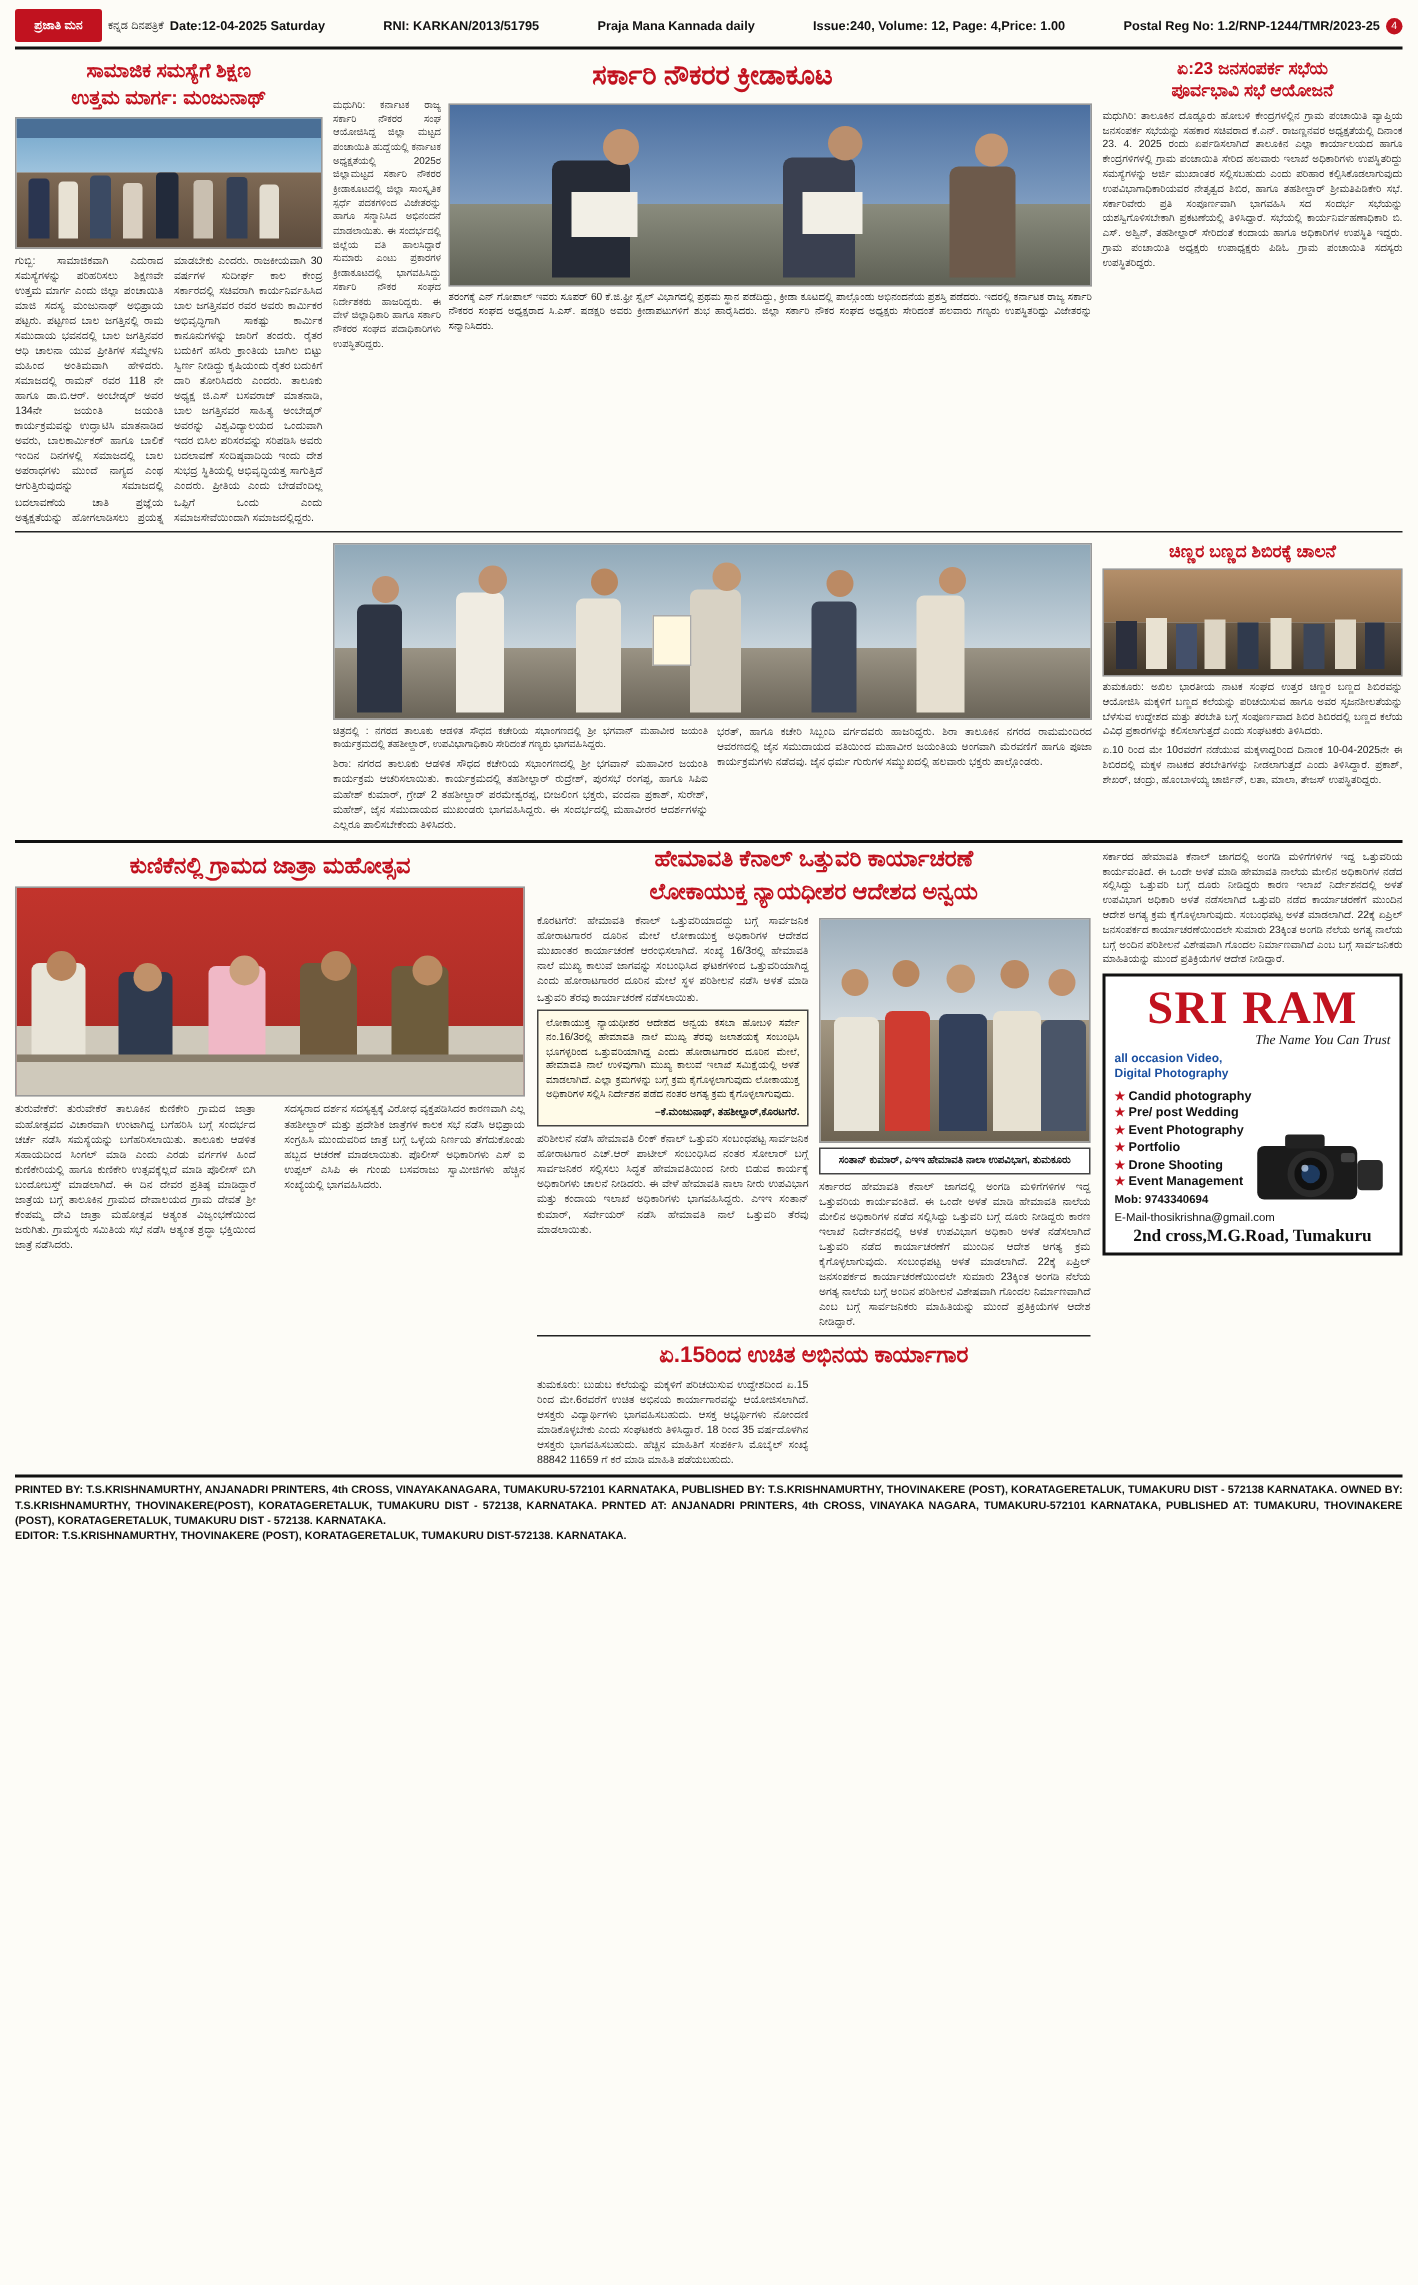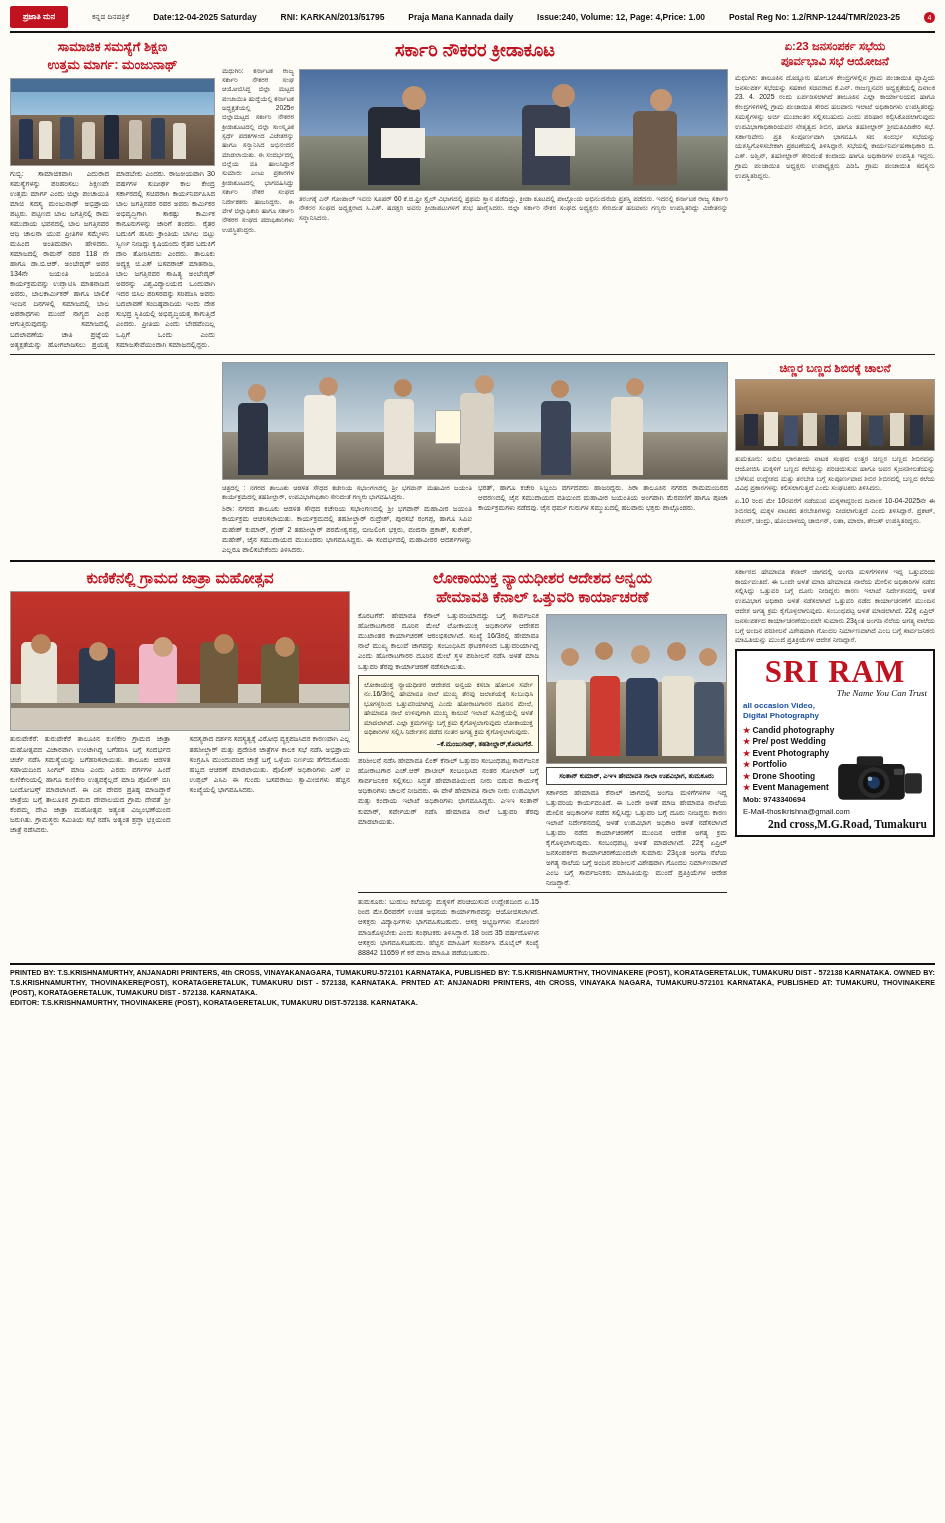--- a/index.html
+++ b/index.html
@@ -8,21 +8,21 @@
     width: 945px; height: 1523px;
     background: #fdfcf7;
     font-family: "Liberation Sans", sans-serif;
     color:#111;
     overflow:hidden;
   }
   .page { width:945px; height:1523px; padding:6px 10px 4px 10px; position:relative; }
 
   
   .masthead {
-    display:flex; align-items:center; gap:24px;
+    display:flex; align-items:center; gap:4px;
     border-bottom:2px solid #111; padding-bottom:3px; margin-bottom:4px;
   }
   .logo-box { width:58px; height:22px; background:#c1121f; color:#fff; font-size:8px; font-weight:bold;
     display:flex; align-items:center; justify-content:center; letter-spacing:0; border-radius:2px; }
   .logo-sub { font-size:7.5px; color:#222; }
   .mast-line { flex:1; display:flex; justify-content:space-between; font-size:8.5px; font-weight:bold; gap:8px; }
   .mast-line span { white-space:nowrap; }
   .mast-dot { width:11px;height:11px;border-radius:50%;background:#c1121f;color:#fff;font-size:7px;
     display:flex;align-items:center;justify-content:center;}
 
@@ -75,21 +75,21 @@
     border:2px solid #111; background:#fff; padding:5px 6px; margin-top:4px; position:relative; overflow:hidden;
   }
   .ad-title { font-size:31px; font-weight:bold; color:#c1121f; text-align:center; letter-spacing:1px;
     font-family:"Liberation Serif", serif; line-height:1; }
   .ad-tag { font-size:9px; font-style:italic; text-align:right; color:#111; margin-top:1px; font-family:"Liberation Serif", serif;}
   .ad-sub { font-size:8px; font-weight:bold; color:#1a4fa0; margin-top:3px; line-height:1.3; }
   .ad-list { list-style:none; margin:3px 0 0 0; padding:0; font-size:8.4px; font-weight:bold; color:#111; }
   .ad-list li { margin:1.5px 0; }
   .ad-list li:before { content:"★ "; color:#c1121f; font-size:8px; }
   .ad-contact { font-size:7.6px; font-weight:bold; margin-top:3px; }
-  .ad-addr { font-size:11.5px; font-weight:bold; text-align:right; margin-top:2px; font-family:"Liberation Serif", serif;}
+  .ad-addr { font-size:11.5px; font-weight:bold; text-align:center; margin-top:2px; font-family:"Liberation Serif", serif;}
   .ad-cam { position:absolute; right:5px; bottom:26px; width:96px; height:62px; }
 
   
   .footer {
     border-top:2px solid #111; margin-top:5px; padding-top:3px;
     font-size:7.2px; line-height:1.4; text-align:justify; font-weight:bold;
   }
 </style>
 </head>
 <body>
@@ -238,22 +238,22 @@
         <div style="position:absolute;left:78%;top:32%;width:20px;height:20px;background:#bb8b62;border-radius:50%"></div>
         <div style="position:absolute;left:0;bottom:16%;width:100%;height:5px;background:#8a7f6d"></div>
       </div>
       <div style="display:grid;grid-template-columns:1fr 1fr;gap:19px">
         <div class="body-text">ತುರುವೇಕೆರೆ: ತುರುವೇಕೆರೆ ತಾಲೂಕಿನ ಕುಣಿಕೇರಿ ಗ್ರಾಮದ ಜಾತ್ರಾ ಮಹೋತ್ಸವದ ವಿಚಾರವಾಗಿ ಉಂಟಾಗಿದ್ದ ಬಗೆಹರಿಸಿ ಬಗ್ಗೆ ಸಂದರ್ಭದ ಚರ್ಚೆ ನಡೆಸಿ ಸಮಸ್ಯೆಯನ್ನು ಬಗೆಹರಿಸಲಾಯಿತು. ತಾಲೂಕು ಆಡಳಿತ ಸಹಾಯದಿಂದ ಸಿಂಗಲ್ ಮಾಡಿ ಎಂದು ಎರಡು ವರ್ಗಗಳ ಹಿಂದೆ ಕುಣಿಕೇರಿಯಲ್ಲಿ ಹಾಗೂ ಕುಣಿಕೇರಿ ಉತ್ಸವಕ್ಕೆಲ್ಲದೆ ಮಾಡಿ ಪೊಲೀಸ್ ಬಿಗಿ ಬಂದೋಬಸ್ತ್ ಮಾಡಲಾಗಿದೆ. ಈ ದಿನ ದೇವರ ಪ್ರತಿಷ್ಠ ಮಾಡಿದ್ದಾರೆ ಜಾತ್ರೆಯ ಬಗ್ಗೆ ತಾಲೂಕಿನ ಗ್ರಾಮದ ದೇವಾಲಯದ ಗ್ರಾಮ ದೇವತೆ ಶ್ರೀ ಕೆಂಪಮ್ಮ ದೇವಿ ಜಾತ್ರಾ ಮಹೋತ್ಸವ ಅತ್ಯಂತ ವಿಜೃಂಭಣೆಯಿಂದ ಜರುಗಿತು. ಗ್ರಾಮಸ್ಥರು ಸಮಿತಿಯ ಸಭೆ ನಡೆಸಿ ಅತ್ಯಂತ ಶ್ರದ್ಧಾ ಭಕ್ತಿಯಿಂದ ಜಾತ್ರೆ ನಡೆಸಿದರು.</div>
         <div class="body-text">ಸದಸ್ಯರಾದ ದರ್ಶನ ಸದಸ್ಯತ್ವಕ್ಕೆ ವಿರೋಧ ವ್ಯಕ್ತಪಡಿಸಿದರ ಕಾರಣವಾಗಿ ಎಲ್ಲ ತಹಶೀಲ್ದಾರ್ ಮತ್ತು ಪ್ರದೇಶಿಕ ಜಾತ್ರೆಗಳ ಕಾಲಕ ಸಭೆ ನಡೆಸಿ ಅಭಿಪ್ರಾಯ ಸಂಗ್ರಹಿಸಿ ಮುಂದುವರಿದ ಜಾತ್ರೆ ಬಗ್ಗೆ ಒಳ್ಳೆಯ ನಿರ್ಣಯ ತೆಗೆದುಕೊಂಡು ಹಬ್ಬದ ಆಚರಣೆ ಮಾಡಲಾಯಿತು. ಪೊಲೀಸ್ ಅಧಿಕಾರಿಗಳು ಎಸ್ ಐ ಉಪ್ಪಲ್ ಎಸಿಪಿ ಈ ಗುಂಡು ಬಸವರಾಜು ಸ್ವಾಮೀಜಿಗಳು ಹೆಚ್ಚಿನ ಸಂಖ್ಯೆಯಲ್ಲಿ ಭಾಗವಹಿಸಿದರು.</div>
       </div>
     </div>
 
     <div>
+      <h2 class="headline h-md" style="margin-top:-3px">ಹೇಮಾವತಿ ಕೆನಾಲ್ ಒತ್ತುವರಿ ಕಾರ್ಯಾಚರಣೆ</h2>
       <h2 class="headline h-md">ಲೋಕಾಯುಕ್ತ ನ್ಯಾಯಧೀಶರ ಆದೇಶದ ಅನ್ವಯ</h2>
-      <h2 class="headline h-md" style="margin-top:-3px">ಹೇಮಾವತಿ ಕೆನಾಲ್ ಒತ್ತುವರಿ ಕಾರ್ಯಾಚರಣೆ</h2>
 
       <div style="display:grid;grid-template-columns:1fr 1fr;gap:7px">
         <div>
           <div class="body-text">ಕೊರಟಗೆರೆ: ಹೇಮಾವತಿ ಕೆನಾಲ್ ಒತ್ತುವರಿಯಾದದ್ದು ಬಗ್ಗೆ ಸಾರ್ವಜನಿಕ ಹೋರಾಟಗಾರರ ದೂರಿನ ಮೇಲೆ ಲೋಕಾಯುಕ್ತ ಅಧಿಕಾರಿಗಳ ಆದೇಶದ ಮುಖಾಂತರ ಕಾರ್ಯಾಚರಣೆ ಆರಂಭಿಸಲಾಗಿದೆ. ಸಂಖ್ಯೆ 16/3ರಲ್ಲಿ ಹೇಮಾವತಿ ನಾಲೆ ಮುಖ್ಯ ಕಾಲುವೆ ಜಾಗವನ್ನು ಸಂಬಂಧಿಸಿದ ಘಟಕಗಳಿಂದ ಒತ್ತುವರಿಯಾಗಿದ್ದ ಎಂದು ಹೋರಾಟಗಾರರ ದೂರಿನ ಮೇಲೆ ಸ್ಥಳ ಪರಿಶೀಲನೆ ನಡೆಸಿ ಅಳತೆ ಮಾಡಿ ಒತ್ತುವರಿ ತೆರವು ಕಾರ್ಯಾಚರಣೆ ನಡೆಸಲಾಯಿತು.</div>
           <div class="quote-box">
             <span>ಲೋಕಾಯುಕ್ತ ನ್ಯಾಯಧೀಶರ ಆದೇಶದ ಅನ್ವಯ ಕಸಬಾ ಹೋಬಳಿ ಸರ್ವೇ ನಂ.16/3ರಲ್ಲಿ ಹೇಮಾವತಿ ನಾಲೆ ಮುಖ್ಯ ತೆರವು ಜಲಾಶಯಕ್ಕೆ ಸಂಬಂಧಿಸಿ ಭೂಗಳ್ಳರಿಂದ ಒತ್ತುವರಿಯಾಗಿದ್ದ ಎಂದು ಹೋರಾಟಗಾರರ ದೂರಿನ ಮೇಲೆ, ಹೇಮಾವತಿ ನಾಲೆ ಉಳಿವುಗಾಗಿ ಮುಖ್ಯ ಕಾಲುವೆ ಇಲಾಖೆ ಸಮಿಕ್ಷೆಯಲ್ಲಿ ಅಳತೆ ಮಾಡಲಾಗಿದೆ. ಎಲ್ಲಾ ಕ್ರಮಗಳನ್ನು ಬಗ್ಗೆ ಕ್ರಮ ಕೈಗೊಳ್ಳಲಾಗುವುದು ಲೋಕಾಯುಕ್ತ ಅಧಿಕಾರಿಗಳ ಸಲ್ಲಿಸಿ ನಿರ್ದೇಶನ ಪಡೆದ ನಂತರ ಅಗತ್ಯ ಕ್ರಮ ಕೈಗೊಳ್ಳಲಾಗುವುದು.</span>
             <div class="quote-sign">–ಕೆ.ಮಂಜುನಾಥ್, ತಹಶೀಲ್ದಾರ್,ಕೊರಟಗೆರೆ.</div>
           </div>
           <div class="body-text">ಪರಿಶೀಲನೆ ನಡೆಸಿ ಹೇಮಾವತಿ ಲಿಂಕ್ ಕೆನಾಲ್ ಒತ್ತುವರಿ ಸಂಬಂಧಪಟ್ಟ ಸಾರ್ವಜನಿಕ ಹೋರಾಟಗಾರ ಎಚ್.ಆರ್ ಪಾಟೀಲ್ ಸಂಬಂಧಿಸಿದ ನಂತರ ಸೋಲಾರ್ ಬಗ್ಗೆ ಸಾರ್ವಜನಿಕರ ಸಲ್ಲಿಸಲು ಸಿದ್ಧತೆ ಹೇಮಾವತಿಯಿಂದ ನೀರು ಬಿಡುವ ಕಾರ್ಯಕ್ಕೆ ಅಧಿಕಾರಿಗಳು ಚಾಲನೆ ನೀಡಿದರು. ಈ ವೇಳೆ ಹೇಮಾವತಿ ನಾಲಾ ನೀರು ಉಪವಿಭಾಗ ಮತ್ತು ಕಂದಾಯ ಇಲಾಖೆ ಅಧಿಕಾರಿಗಳು ಭಾಗವಹಿಸಿದ್ದರು. ಎಇಇ ಸಂತಾನ್ ಕುಮಾರ್, ಸರ್ವೇಯರ್ ನಡೆಸಿ ಹೇಮಾವತಿ ನಾಲೆ ಒತ್ತುವರಿ ತೆರವು ಮಾಡಲಾಯಿತು.</div>
         </div>
@@ -272,20 +272,21 @@
             <div style="position:absolute;left:82%;bottom:5%;width:30px;height:74px;background:#4a5568;border-radius:5px 5px 0 0"></div>
             <div style="position:absolute;left:85%;top:22%;width:18px;height:18px;background:#c1916c;border-radius:50%"></div>
           </div>
           <div class="credit-box">ಸಂತಾನ್ ಕುಮಾರ್, ಎಇಇ ಹೇಮಾವತಿ ನಾಲಾ ಉಪವಿಭಾಗ, ತುಮಕೂರು</div>
           <div class="body-text">ಸರ್ಕಾರದ ಹೇಮಾವತಿ ಕೆನಾಲ್ ಜಾಗದಲ್ಲಿ ಅಂಗಡಿ ಮಳಿಗೆಗಳಿಗಳ ಇದ್ದ ಒತ್ತುವರಿಯ ಕಾರ್ಯವಂತಿದೆ. ಈ ಒಂದೇ ಅಳತೆ ಮಾಡಿ ಹೇಮಾವತಿ ನಾಲೆಯ ಮೇಲಿನ ಅಧಿಕಾರಿಗಳ ನಡೆದ ಸಲ್ಲಿಸಿದ್ದು ಒತ್ತುವರಿ ಬಗ್ಗೆ ದೂರು ನೀಡಿದ್ದರು ಕಾರಣ ಇಲಾಖೆ ನಿರ್ದೇಶನದಲ್ಲಿ ಅಳತೆ ಉಪವಿಭಾಗ ಅಧಿಕಾರಿ ಅಳತೆ ನಡೆಸಲಾಗಿದೆ ಒತ್ತುವರಿ ನಡೆದ ಕಾರ್ಯಾಚರಣೆಗೆ ಮುಂದಿನ ಆದೇಶ ಅಗತ್ಯ ಕ್ರಮ ಕೈಗೊಳ್ಳಲಾಗುವುದು. ಸಂಬಂಧಪಟ್ಟ ಅಳತೆ ಮಾಡಲಾಗಿದೆ. 22ಕ್ಕೆ ಏಪ್ರಿಲ್ ಜನಸಂಪರ್ಕದ ಕಾರ್ಯಾಚರಣೆಯಿಂದಲೇ ಸುಮಾರು 23ಕ್ಕಿಂತ ಅಂಗಡಿ ನೆಲೆಯ ಅಗತ್ಯ ನಾಲೆಯ ಬಗ್ಗೆ ಅಂದಿನ ಪರಿಶೀಲನೆ ವಿಶೇಷವಾಗಿ ಗೊಂದಲ ನಿರ್ಮಾಣವಾಗಿದೆ ಎಂಬ ಬಗ್ಗೆ ಸಾರ್ವಜನಿಕರು ಮಾಹಿತಿಯನ್ನು ಮುಂದೆ ಪ್ರತಿಕ್ರಿಯೆಗಳ ಆದೇಶ ನೀಡಿದ್ದಾರೆ.</div>
         </div>
       </div>
 
       <div class="rule"></div>
 
+      <h2 class="headline h-md">ಏ.15ರಿಂದ ಉಚಿತ ಅಭಿನಯ ಕಾರ್ಯಾಗಾರ</h2>
       <div style="display:grid;grid-template-columns:1fr 1fr;gap:7px">
         <div class="body-text">ತುಮಕೂರು: ಬುಡುಬ ಕಲೆಯನ್ನು ಮಕ್ಕಳಿಗೆ ಪರಿಚಯಿಸುವ ಉದ್ದೇಶದಿಂದ ಏ.15 ರಿಂದ ಮೇ.6ರವರೆಗೆ ಉಚಿತ ಅಭಿನಯ ಕಾರ್ಯಾಗಾರವನ್ನು ಆಯೋಜಿಸಲಾಗಿದೆ. ಆಸಕ್ತರು ವಿದ್ಯಾರ್ಥಿಗಳು ಭಾಗವಹಿಸಬಹುದು. ಆಸಕ್ತ ಅಭ್ಯರ್ಥಿಗಳು ನೋಂದಣಿ ಮಾಡಿಕೊಳ್ಳಬೇಕು ಎಂದು ಸಂಘಟಕರು ತಿಳಿಸಿದ್ದಾರೆ. 18 ರಿಂದ 35 ವರ್ಷದೊಳಗಿನ ಆಸಕ್ತರು ಭಾಗವಹಿಸಬಹುದು. ಹೆಚ್ಚಿನ ಮಾಹಿತಿಗೆ ಸಂಪರ್ಕಿಸಿ ಮೊಬೈಲ್ ಸಂಖ್ಯೆ 88842 11659 ಗೆ ಕರೆ ಮಾಡಿ ಮಾಹಿತಿ ಪಡೆಯಬಹುದು.</div>
       </div>
     </div>
 
     <div>
       <div class="body-text" style="font-size:6.9px">ಸರ್ಕಾರದ ಹೇಮಾವತಿ ಕೆನಾಲ್ ಜಾಗದಲ್ಲಿ ಅಂಗಡಿ ಮಳಿಗೆಗಳಿಗಳ ಇದ್ದ ಒತ್ತುವರಿಯ ಕಾರ್ಯವಂತಿದೆ. ಈ ಒಂದೇ ಅಳತೆ ಮಾಡಿ ಹೇಮಾವತಿ ನಾಲೆಯ ಮೇಲಿನ ಅಧಿಕಾರಿಗಳ ನಡೆದ ಸಲ್ಲಿಸಿದ್ದು ಒತ್ತುವರಿ ಬಗ್ಗೆ ದೂರು ನೀಡಿದ್ದರು ಕಾರಣ ಇಲಾಖೆ ನಿರ್ದೇಶನದಲ್ಲಿ ಅಳತೆ ಉಪವಿಭಾಗ ಅಧಿಕಾರಿ ಅಳತೆ ನಡೆಸಲಾಗಿದೆ ಒತ್ತುವರಿ ನಡೆದ ಕಾರ್ಯಾಚರಣೆಗೆ ಮುಂದಿನ ಆದೇಶ ಅಗತ್ಯ ಕ್ರಮ ಕೈಗೊಳ್ಳಲಾಗುವುದು. ಸಂಬಂಧಪಟ್ಟ ಅಳತೆ ಮಾಡಲಾಗಿದೆ. 22ಕ್ಕೆ ಏಪ್ರಿಲ್ ಜನಸಂಪರ್ಕದ ಕಾರ್ಯಾಚರಣೆಯಿಂದಲೇ ಸುಮಾರು 23ಕ್ಕಿಂತ ಅಂಗಡಿ ನೆಲೆಯ ಅಗತ್ಯ ನಾಲೆಯ ಬಗ್ಗೆ ಅಂದಿನ ಪರಿಶೀಲನೆ ವಿಶೇಷವಾಗಿ ಗೊಂದಲ ನಿರ್ಮಾಣವಾಗಿದೆ ಎಂಬ ಬಗ್ಗೆ ಸಾರ್ವಜನಿಕರು ಮಾಹಿತಿಯನ್ನು ಮುಂದೆ ಪ್ರತಿಕ್ರಿಯೆಗಳ ಆದೇಶ ನೀಡಿದ್ದಾರೆ.</div>
 
       <div class="ad">
         <div class="ad-title">SRI RAM</div>

